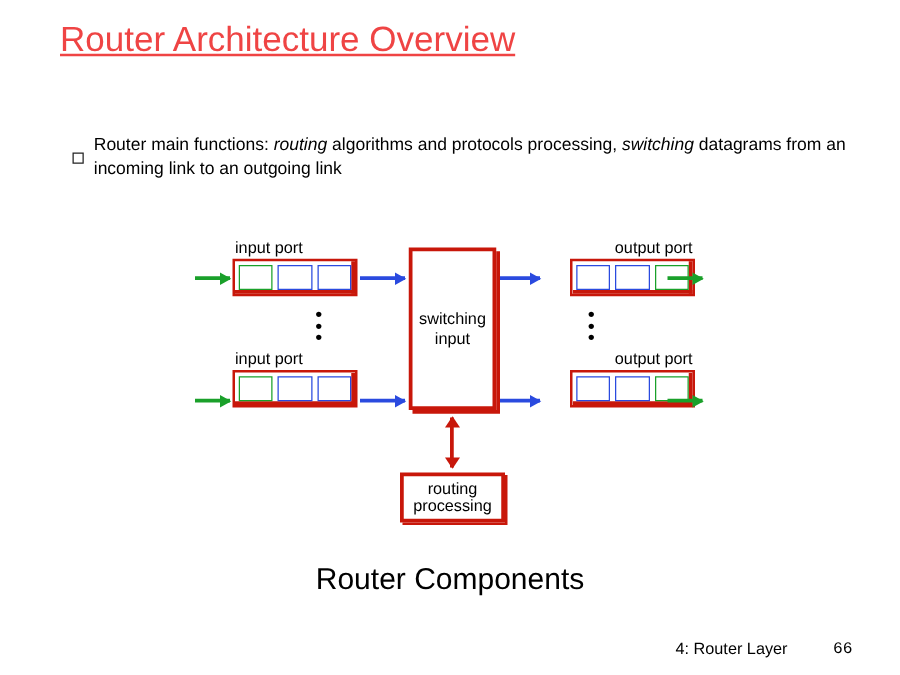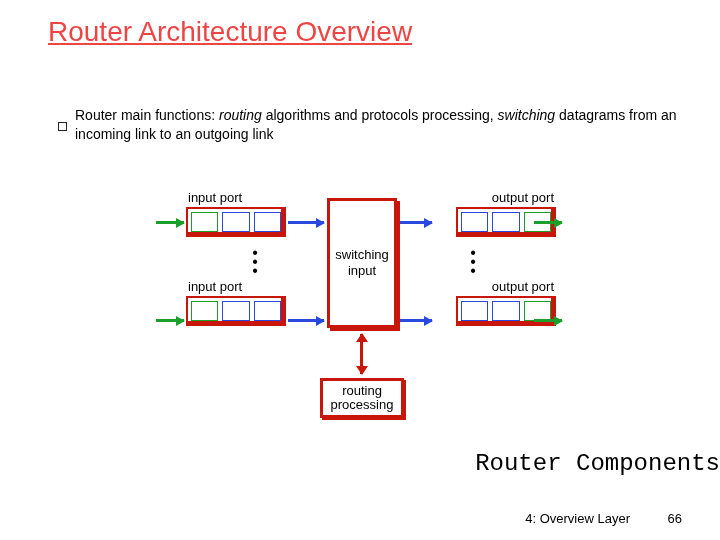--- a/index.html
+++ b/index.html
@@ -38,35 +38,36 @@
     border: 1.5px solid #222;
     margin-top: 3px;
     flex: 0 0 auto;
   }
   .bullet-text i { font-style: italic; }
   .caption {
     position: absolute;
     top: 450px;
     left: 0;
     right: 0;
-    text-align: right;
-    font-family: Liberation Mono, monospace;
+    text-align: center;
+    font-family: Liberation Sans, sans-serif;
     font-size: 24px;
   }
   .footer-section {
     position: absolute;
     bottom: 14px;
     right: 90px;
     font-size: 13px;
   }
   .footer-page {
     position: absolute;
     bottom: 14px;
     right: 38px;
     font-size: 13px;
+    font-family: Liberation Mono, monospace;
   }
 
   
   .diagram {
     position: absolute;
     top: 180px;
     left: 160px;
     width: 400px;
     height: 250px;
     font-family: Arial, Helvetica, sans-serif;
@@ -250,14 +251,14 @@
   <div class="arrow v-arrow" style="left:200px; top:154px; height:40px;"></div>
 
   <div class="rproc">
     <span>routing</span>
     <span>processing</span>
   </div>
 </div>
 
 <div class="caption">Router Components</div>
 
-<div class="footer-section">4: Overview Layer</div>
+<div class="footer-section">4: Router Layer</div>
 <div class="footer-page">66</div>
 
 </body></html>

